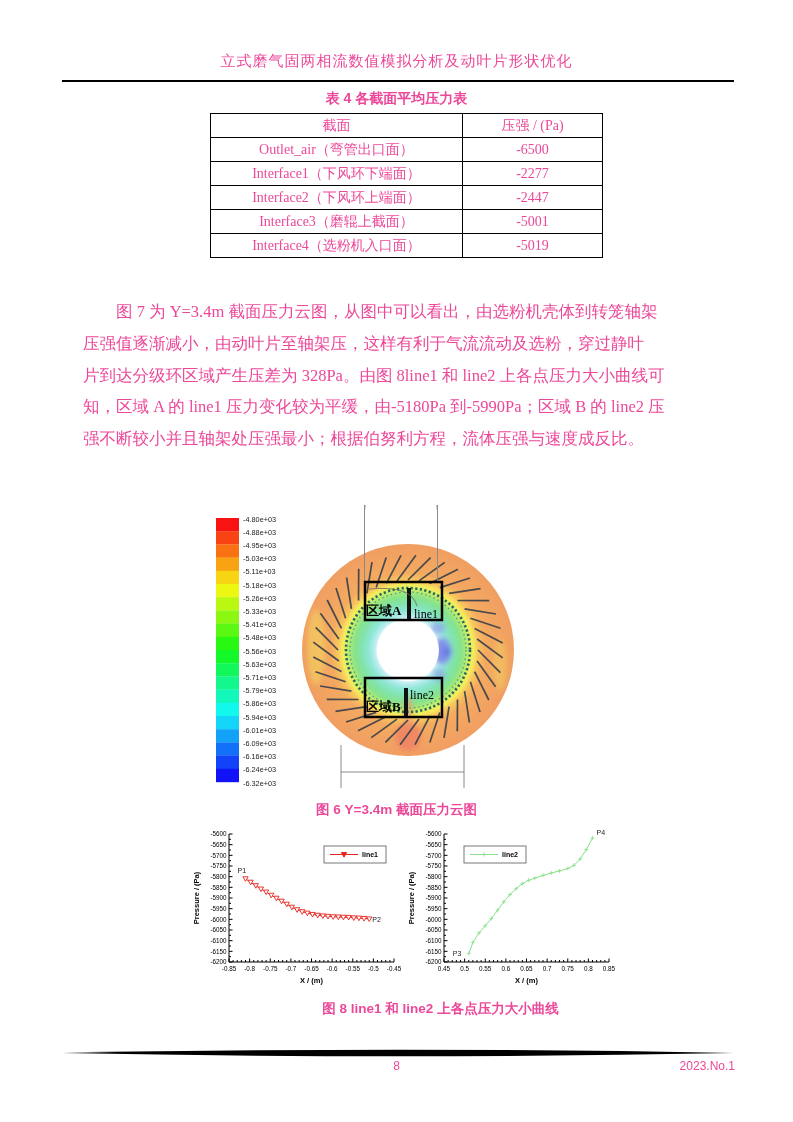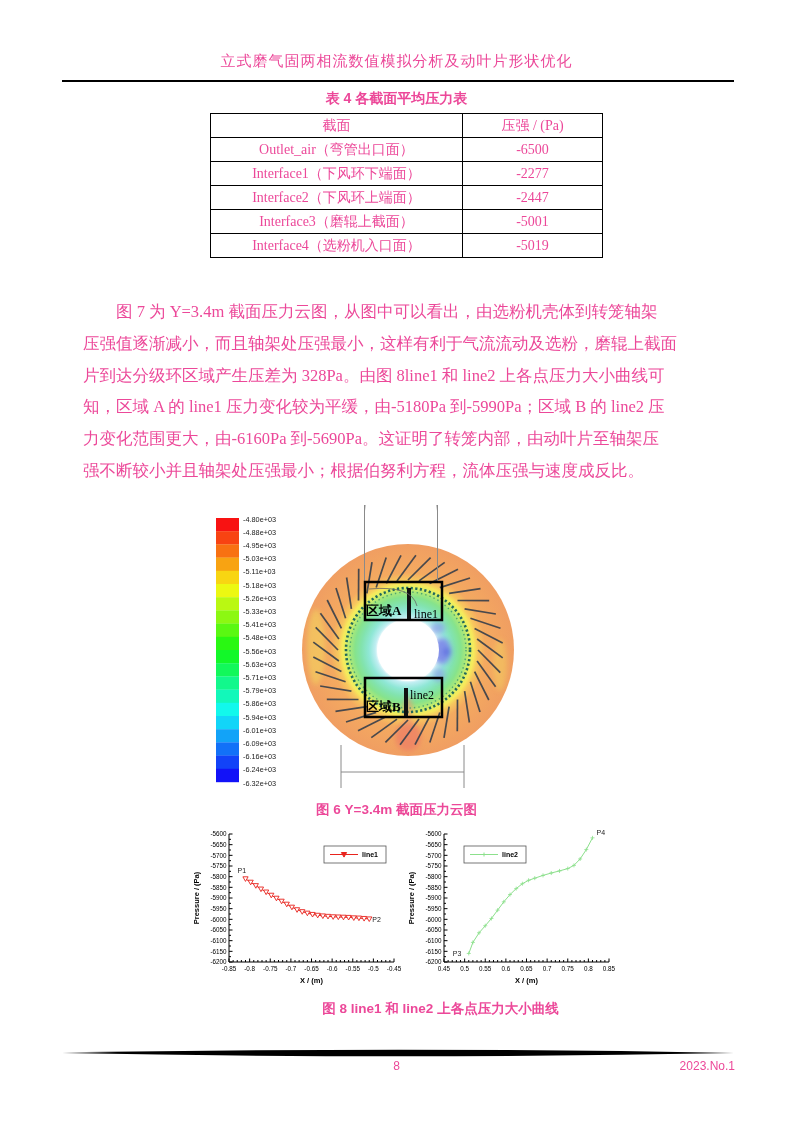--- a/index.html
+++ b/index.html
@@ -70,24 +70,23 @@
         </tr>
         <tr>
           <td class="c1">Interface4（选粉机入口面）</td>
           <td class="c2">-5019</td>
         </tr>
       </tbody>
   </table>
 
   <div class="paragraph" id="paragraph">
       <div class="pline indent">图 7 为 Y=3.4m 截面压力云图，从图中可以看出，由选粉机壳体到转笼轴架</div>
-      <div class="pline">压强值逐渐减小，而且轴架处压强最小，这样有利于气流流动及选粉，磨辊上截面</div>
+      <div class="pline">压强值逐渐减小，由动叶片至轴架压，这样有利于气流流动及选粉，穿过静叶</div>
       <div class="pline">片到达分级环区域产生压差为 328Pa。由图 8line1 和 line2 上各点压力大小曲线可</div>
       <div class="pline">知，区域 A 的 line1 压力变化较为平缓，由-5180Pa 到-5990Pa；区域 B 的 line2 压</div>
-      <div class="pline">力变化范围更大，由-6160Pa 到-5690Pa。这证明了转笼内部，由动叶片至轴架压</div>
       <div class="pline">强不断较小并且轴架处压强最小；根据伯努利方程，流体压强与速度成反比。</div>
     </div>
 
   <div class="fig7-wrap">
     <svg width="440" height="295" viewBox="0 0 440 295">
       <defs>
         <radialGradient id="donutG" gradientUnits="userSpaceOnUse" cx="228" cy="145" r="106">
           <stop offset="0%" stop-color="#ffffff"></stop>
           <stop offset="28%" stop-color="#ffffff"></stop>
           <stop offset="31%" stop-color="#c0eef2"></stop>

